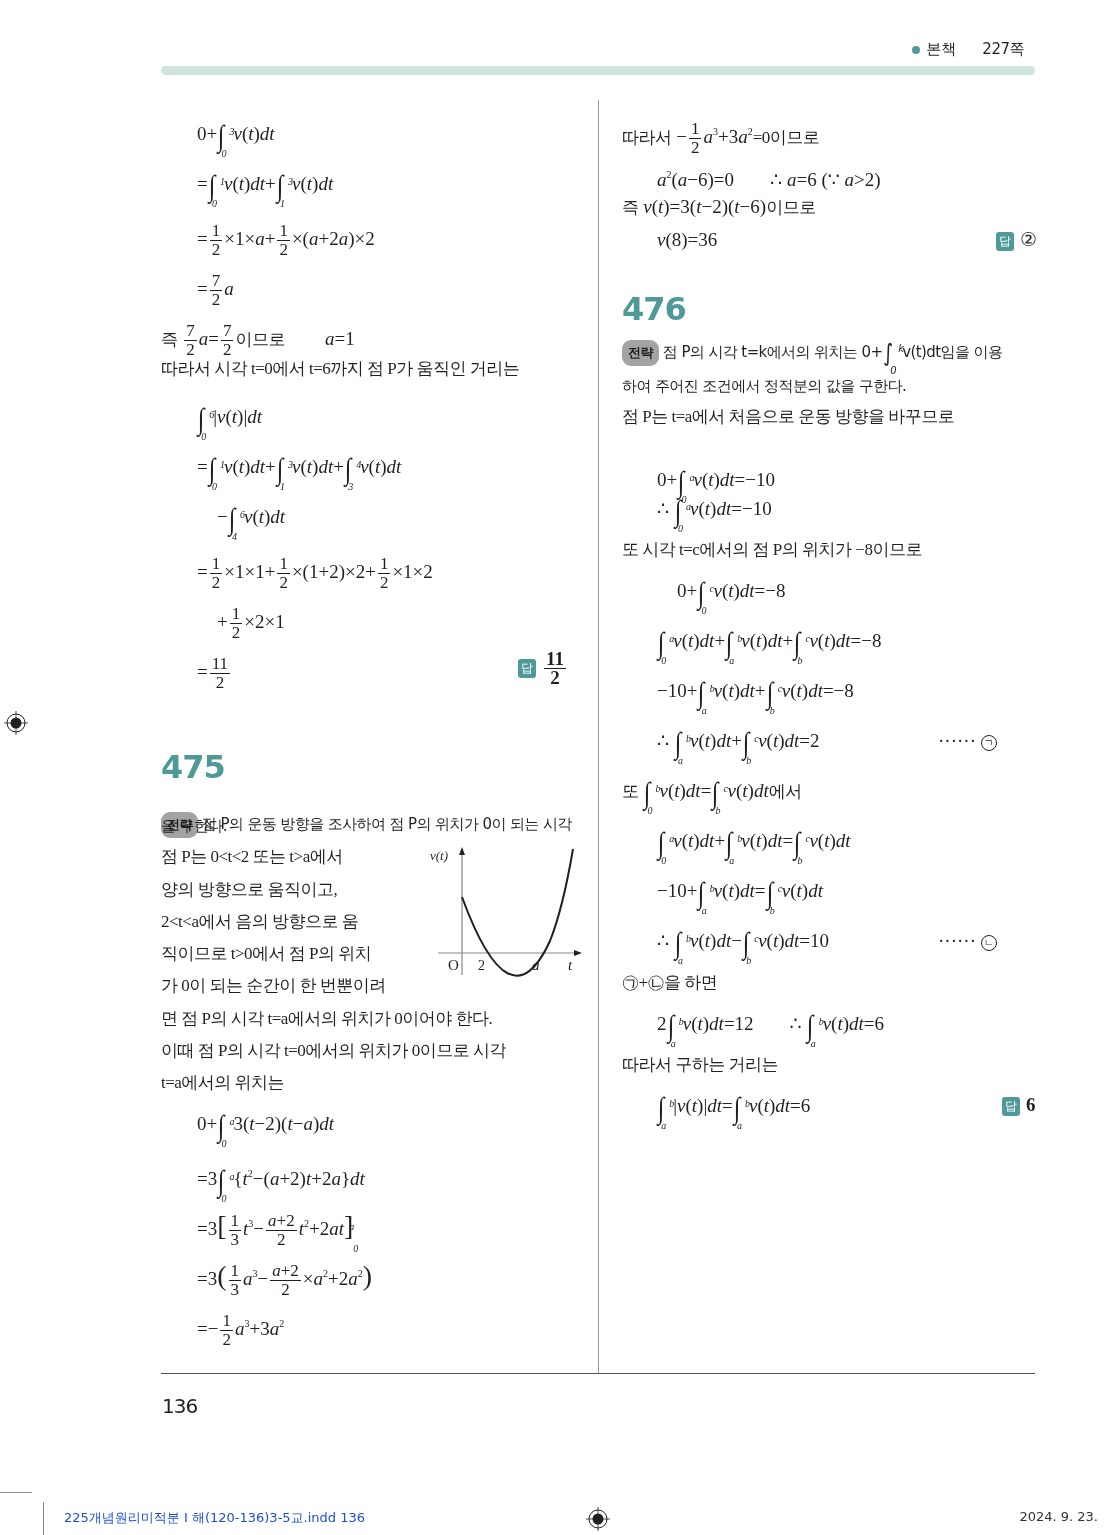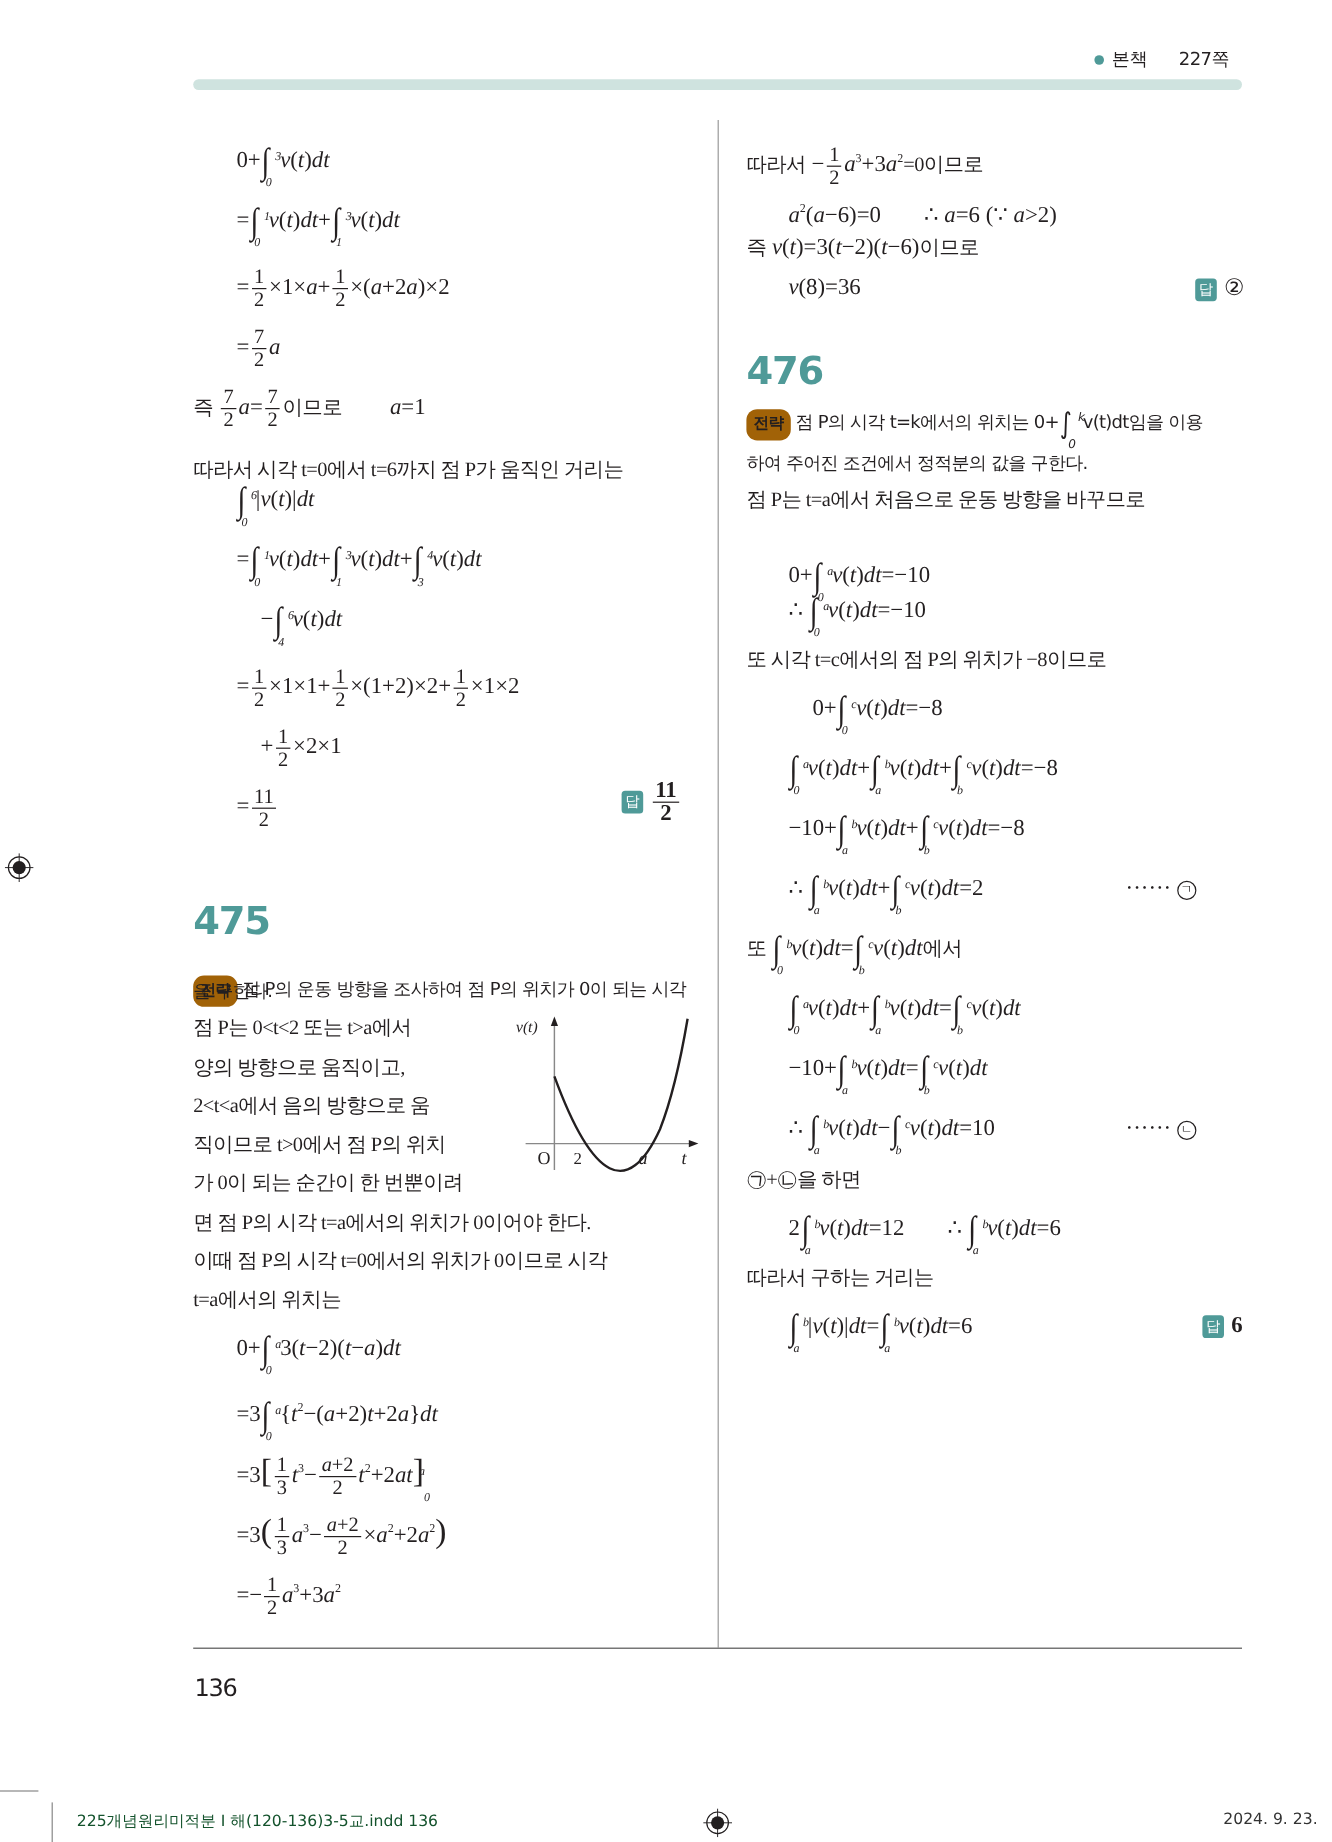--- a/index.html
+++ b/index.html
@@ -23,29 +23,29 @@
   .frac .den { padding: 0 2px; }
   .frac.bold { font-weight: bold; font-size: 19px; }
 
   .int { display: inline-block; position: relative; font-size: 30px; line-height: 24px; font-style: italic; transform: scaleX(0.8); vertical-align: middle; margin-right: 8px; }
   .lim { position: relative; display: inline-block; width: 0; font-size: 10px; font-style: italic; vertical-align: middle; }
   .lim .up { position: absolute; left: -4px; top: -16px; }
   .lim .lo { position: absolute; left: -12px; top: 6px; }
   sup { font-size: 10px; vertical-align: 8px; }
 
   .prob-num { position: absolute; font-family: "DejaVu Sans", sans-serif; font-weight: bold; font-size: 32px; color: #4f9a98; letter-spacing: -1px; }
-  .strategy-tag { display: inline-block; background: #a16207; color: #231f20; font-family: "DejaVu Sans", sans-serif; font-weight: bold; font-size: 13px; border-radius: 9px; padding: 1px 6px; margin-right: 4px; text-align: right; }
+  .strategy-tag { display: inline-block; background: #a3a3a3; color: #231f20; font-family: "DejaVu Sans", sans-serif; font-weight: bold; font-size: 13px; border-radius: 9px; padding: 1px 6px; margin-right: 4px; text-align: right; }
   .ans-tag { display: inline-block; background: #4f9a98; color: #fff; font-family: "DejaVu Sans", sans-serif; font-size: 12px; border-radius: 3px; padding: 1px 3px; margin-right: 6px; vertical-align: middle; }
   .answer { position: absolute; white-space: nowrap; font-size: 19px; }
   .circ { display: inline-block; width: 16px; height: 16px; border: 1px solid #231f20; border-radius: 50%; font-family: "DejaVu Sans", sans-serif; font-size: 10px; line-height: 14px; text-align: center; vertical-align: middle; }
 
   .graph { position: absolute; left: 428px; top: 843px; }
 
   .page-num { position: absolute; left: 162px; top: 1394px; font-family: "DejaVu Sans", sans-serif; font-size: 20px; color: #231f20; letter-spacing: -1px; }
-  .footer-left { position: absolute; left: 64px; top: 1509px; font-family: "DejaVu Sans", sans-serif; font-size: 13px; color: #14532d; }
+  .footer-left { position: absolute; left: 64px; top: 1509px; font-family: "DejaVu Sans", sans-serif; font-size: 13px; color: #1d4ed8; }
   .footer-right { position: absolute; right: 12px; top: 1509px; font-family: "DejaVu Sans", sans-serif; font-size: 13px; color: #333; }
   .reg-mark { position: absolute; width: 24px; height: 24px; }
   .crop-h { position: absolute; left: 0; top: 1492px; width: 32px; height: 1px; background: #888; }
   .crop-v { position: absolute; left: 43px; top: 1502px; width: 1px; height: 33px; background: #888; }
 </style>
 </head>
 <body>
 
 <div class="ref">
   <span class="dot"></span>
@@ -70,21 +70,21 @@
         <span class="num">7</span>
         <span class="den">2</span>
       </span><span class="it">a</span></div>
   <div class="line" style="left:161px; top:322px;"><span class="kr">즉</span> <span class="frac">
         <span class="num">7</span>
         <span class="den">2</span>
       </span><span class="it">a</span>=<span class="frac">
         <span class="num">7</span>
         <span class="den">2</span>
       </span><span class="kr">이므로</span><span style="display:inline-block;width:40px;"></span><span class="it">a</span>=1</div>
-  <div class="line kr" style="left:161px; top:380px;">따라서 시각 t=0에서 t=6까지 점 P가 움직인 거리는</div>
+  <div class="line kr" style="left:161px; top:357px;">따라서 시각 t=0에서 t=6까지 점 P가 움직인 거리는</div>
   <div class="line" style="left:197px; top:405px;"><span class="int">∫</span><span class="lim"><span class="up">6</span><span class="lo">0</span></span>|<span class="it">v</span>(<span class="it">t</span>)|<span class="it">dt</span></div>
   <div class="line" style="left:197px; top:455px;">=<span class="int">∫</span><span class="lim"><span class="up">1</span><span class="lo">0</span></span><span class="it">v</span>(<span class="it">t</span>)<span class="it">dt</span>+<span class="int">∫</span><span class="lim"><span class="up">3</span><span class="lo">1</span></span><span class="it">v</span>(<span class="it">t</span>)<span class="it">dt</span>+<span class="int">∫</span><span class="lim"><span class="up">4</span><span class="lo">3</span></span><span class="it">v</span>(<span class="it">t</span>)<span class="it">dt</span></div>
   <div class="line" style="left:217px; top:505px;">−<span class="int">∫</span><span class="lim"><span class="up">6</span><span class="lo">4</span></span><span class="it">v</span>(<span class="it">t</span>)<span class="it">dt</span></div>
   <div class="line" style="left:197px; top:555px;">=<span class="frac">
         <span class="num">1</span>
         <span class="den">2</span>
       </span>×1×1+<span class="frac">
         <span class="num">1</span>
         <span class="den">2</span>
       </span>×(1+2)×2+<span class="frac">

